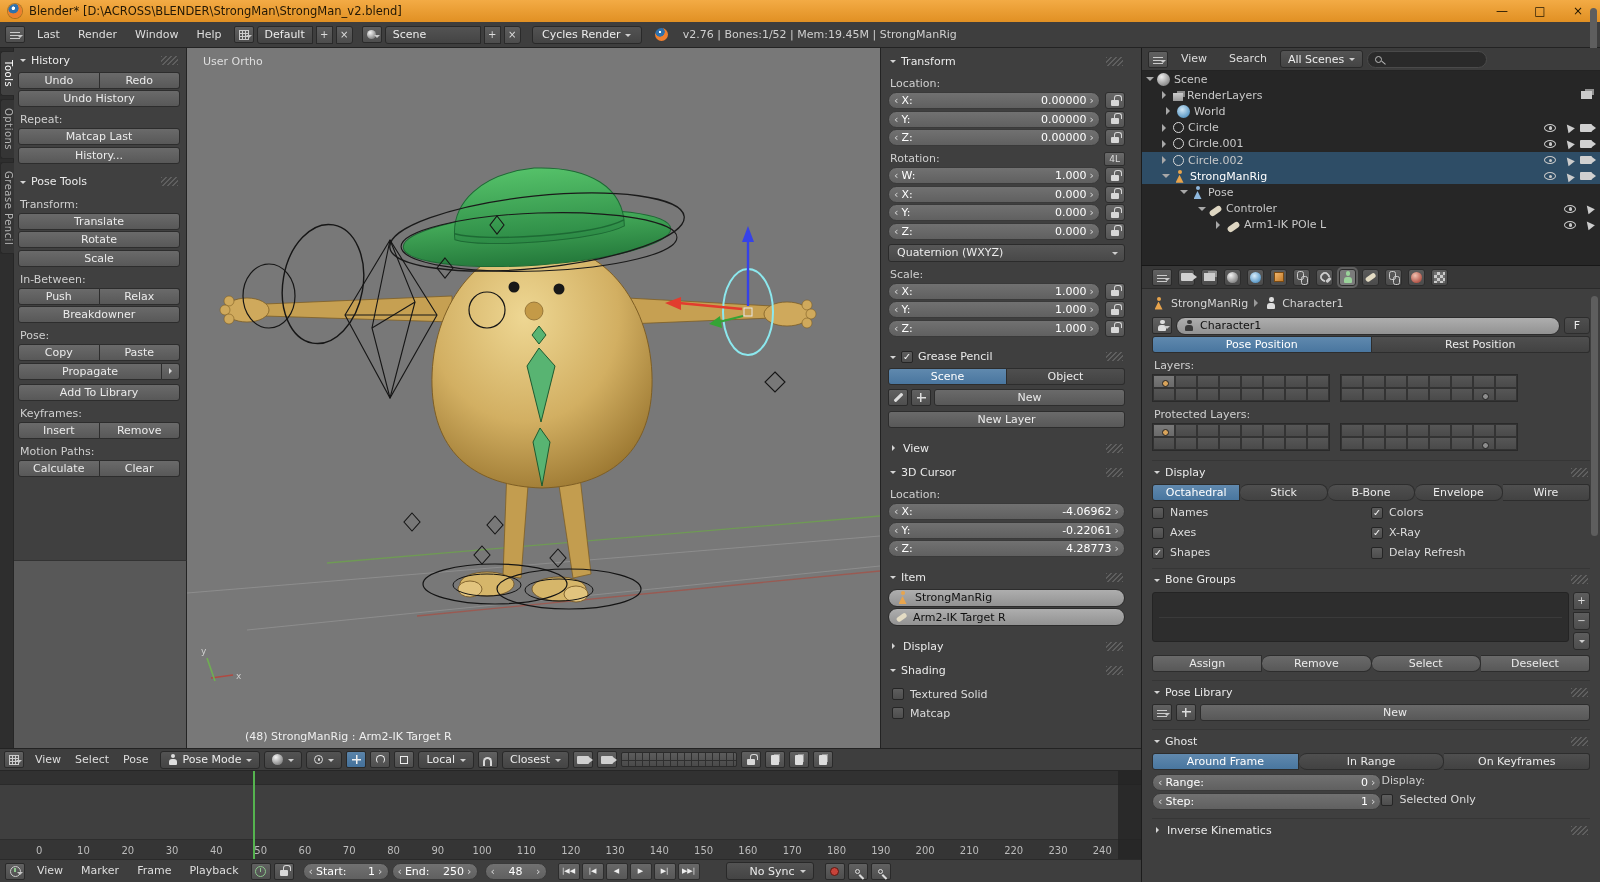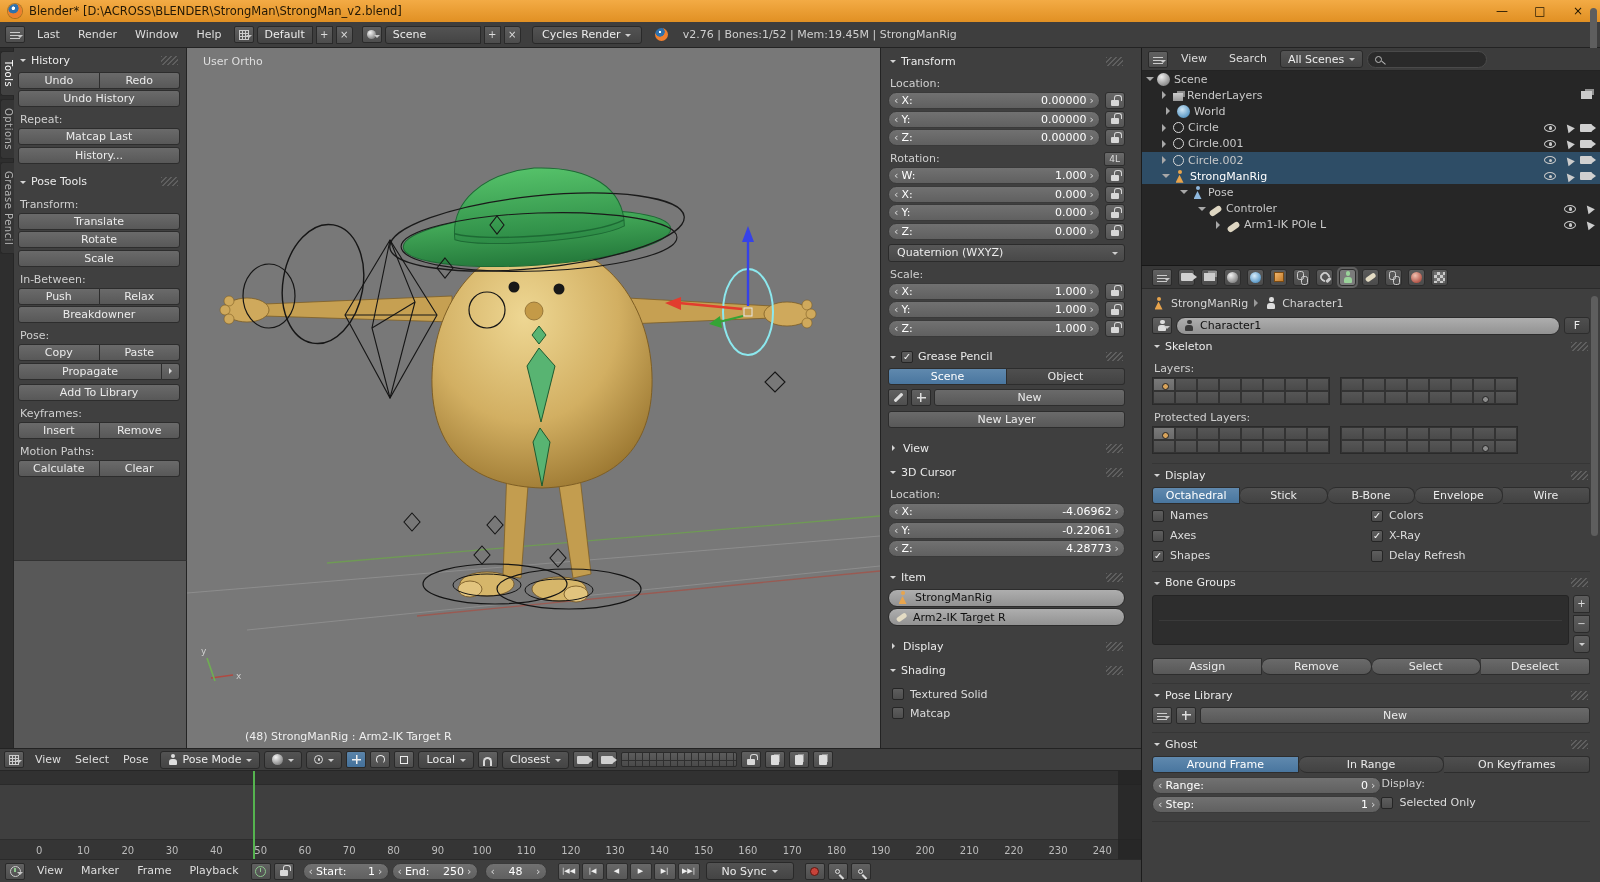--- a/index.html
+++ b/index.html
@@ -724,21 +724,21 @@
         <span class="val" style="margin:0 auto">48</span>
       </div>
     <span class="mrow" style="gap:2px;margin-left:8px">
         <span class="tbtn">|◀◀</span>
         <span class="tbtn">|◀</span>
         <span class="tbtn">◀</span>
         <span class="tbtn">▶</span>
         <span class="tbtn">▶|</span>
         <span class="tbtn">▶▶|</span>
       </span>
-    <span class="dd" style="margin-left:3px;min-width:88px;justify-content:center">
+    <span class="dd" style="margin-left:23px;min-width:88px;justify-content:flex-end">
         <span>No Sync</span>
         <span class="ddar"></span>
       </span>
     <span class="icbtn" style="margin-left:8px">
         <span class="sh-rec"></span>
       </span>
     <span class="icbtn">
         <span class="sh-key"></span>
       </span>
     <span class="icbtn">
@@ -899,24 +899,23 @@
         <span class="sh-person"></span>
       </span>
     <div class="tfield">
       <span class="sh-person dark"></span>
       <span>Character1</span>
     </div>
     <div class="btn dk" style="flex:none;width:26px">F</div>
   </div>
 
   <div class="sect">
-    <div class="phdr">
-      <span class="tri d"></span>
-      <span>Skeleton</span>
-      <span class="grip"></span>
+    <div class="brow">
+      <div class="btn bl">Pose Position</div>
+      <div class="btn dk">Rest Position</div>
     </div>
     <div class="lblrow">Layers:</div>
     <div class="lgrid">
       <div class="lhalf">
           <span class="lcell a"></span>
           <span class="lcell"></span>
           <span class="lcell"></span>
           <span class="lcell"></span>
           <span class="lcell"></span>
           <span class="lcell"></span>
@@ -1106,14 +1105,19 @@
       <div style="flex:1">
         <div class="lblrow" style="margin:1px 0 5px">Display:</div>
         <div class="chk">
             <span class="cbox"></span>
             <span>Selected Only</span>
           </div>
       </div>
     </div>
   </div>
 
+  <div class="phdr">
+    <span class="tri r"></span>
+    <span>Inverse Kinematics</span>
+    <span class="grip"></span>
+  </div>
   <div id="props-scroll"></div>
 </div>
 
 </body></html>

